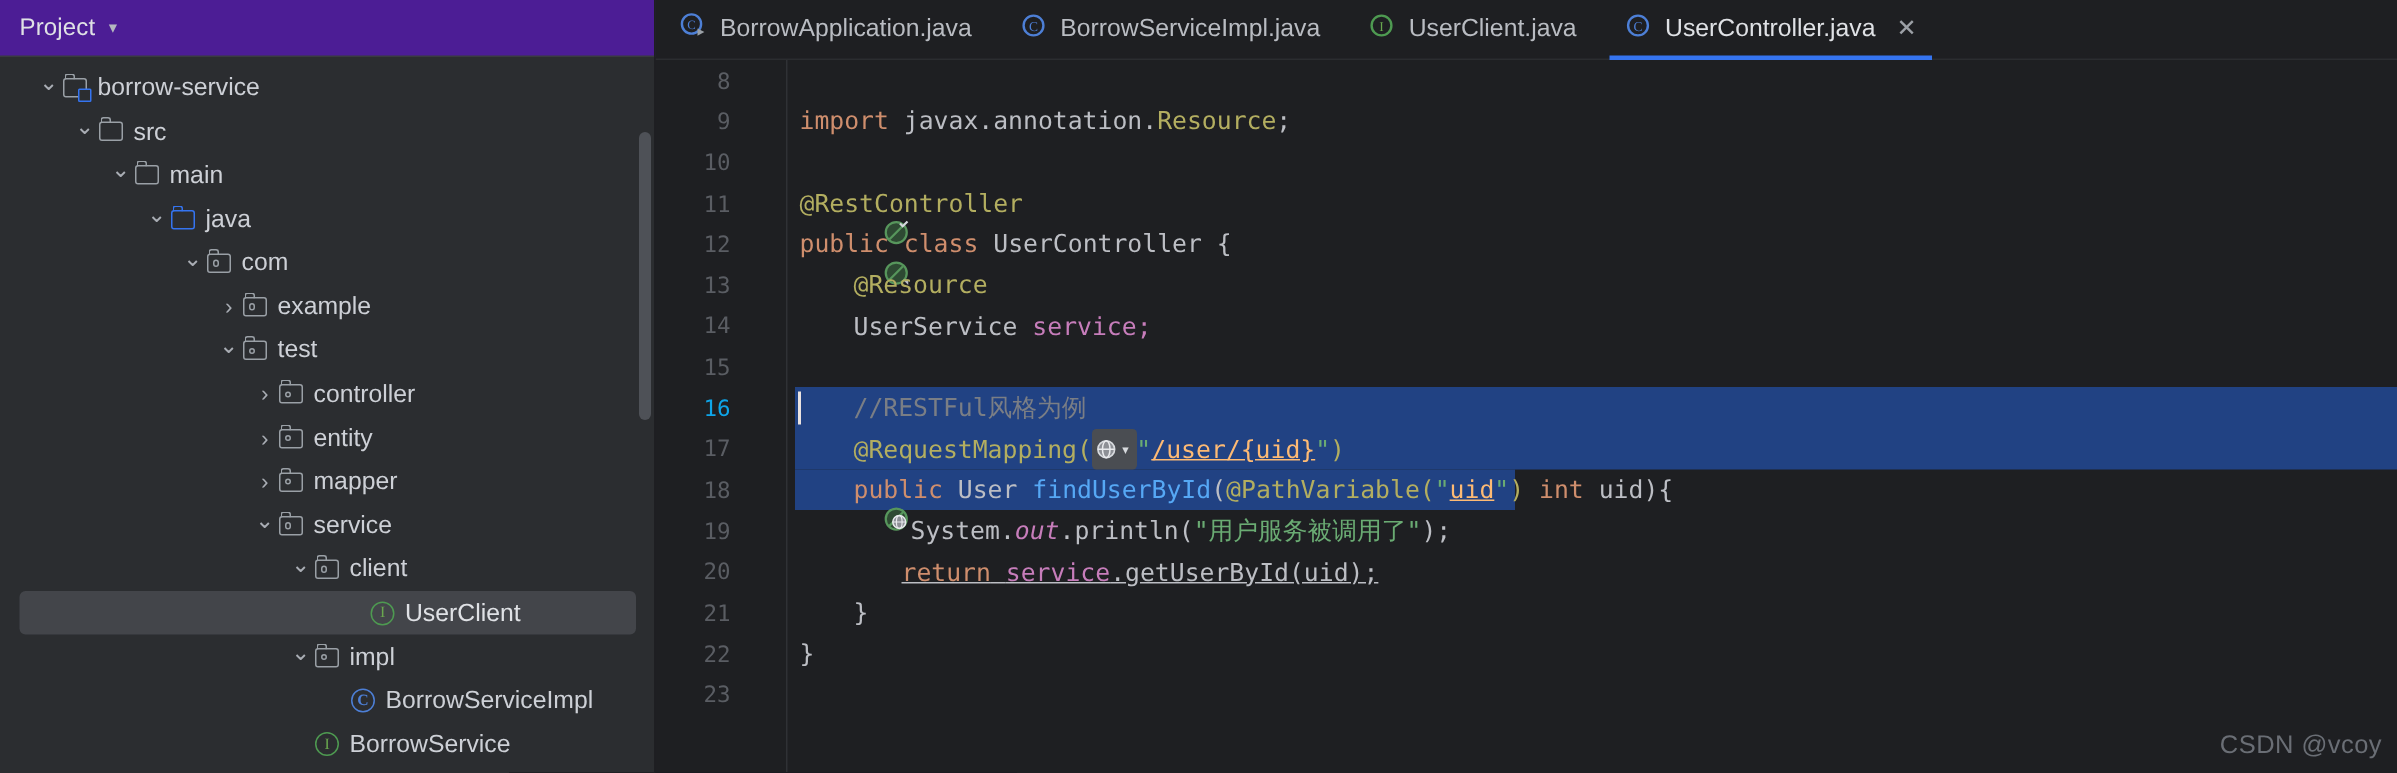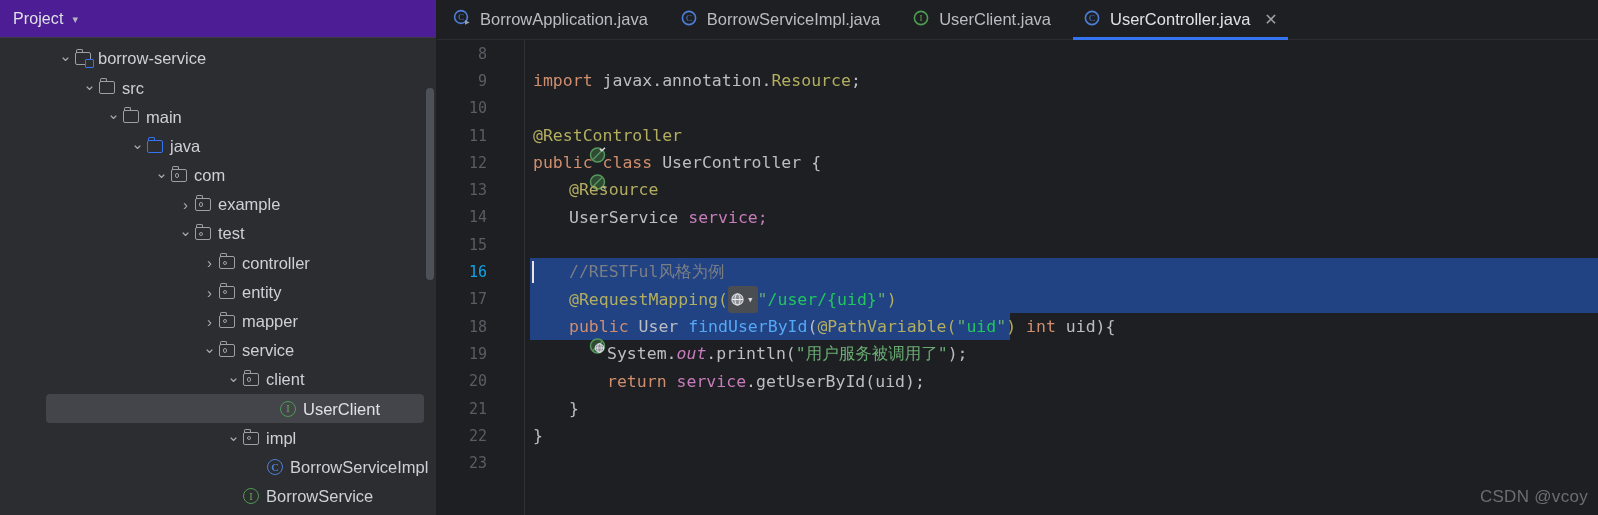--- a/index.html
+++ b/index.html
@@ -46,21 +46,20 @@
     margin-left: 9px;
     color: #b4b8bf;
     font-size: 11px;
     line-height: 1;
     display: inline-block;
     transform: translateY(1px);
   }
   .tree {
     position: relative;
     padding-top: 6px;
-    margin-left: 33px;
   }
   .tree-row {
     height: 29.2px;
     display: flex;
     align-items: center;
     white-space: nowrap;
     box-sizing: border-box;
   }
   .tree-row.selected {
     background: #43454a;
@@ -286,21 +285,21 @@
 
   
   .kw  { color: #cf8e6d; }
   .ann { color: #b3ae60; }
   .str { color: #6aab73; }
   .fld { color: #c77dbb; }
   .mth { color: #56a8f5; }
   .cmt { color: #7a7e85; }
   .def { color: #bcbec4; }
   .ital { font-style: italic; }
-  .ul-green { color: #22c55e; }
+  .ul-green { color: #fdba74; text-decoration: underline; }
 
   .globe-pill {
     display: inline-flex;
     align-items: center;
     background: #4a4d52;
     border-radius: 3px;
     padding: 0 2px;
     vertical-align: middle;
     position: relative;
     top: -1px;
@@ -611,21 +610,21 @@
         <span class="code-text" style="left:132px;"><span class="kw">public</span> <span class="def">User</span> <span class="mth">findUserById</span><span class="def">(</span><span class="ann">@PathVariable</span><span class="ann">(</span><span class="str">"</span><span class="ul-green">uid</span><span class="str">"</span><span class="ann">)</span> <span class="kw">int</span> <span class="def">uid</span><span class="def">)</span><span class="def">{</span></span>
       </div>
 
       <div class="code-line">
         <span class="ln">19</span>
         <span class="code-text" style="left:170px;"><span class="def">System.</span><span class="fld ital">out</span><span class="def">.println(</span><span class="str">"用户服务被调用了"</span><span class="def">);</span></span>
       </div>
 
       <div class="code-line">
         <span class="ln">20</span>
-        <span class="code-text" style="left:170px;"><span class="kw">return</span> <span class="fld">service</span><span class="def">.getUserById(uid);</span></span>
+        <span class="code-text" style="left:164px;text-decoration:underline;"><span class="kw">return</span> <span class="fld">service</span><span class="def">.getUserById(uid);</span></span>
       </div>
 
       <div class="code-line">
         <span class="ln">21</span>
         <span class="code-text def" style="left:132px;">}</span>
       </div>
 
       <div class="code-line">
         <span class="ln">22</span>
         <span class="code-text def">}</span>

